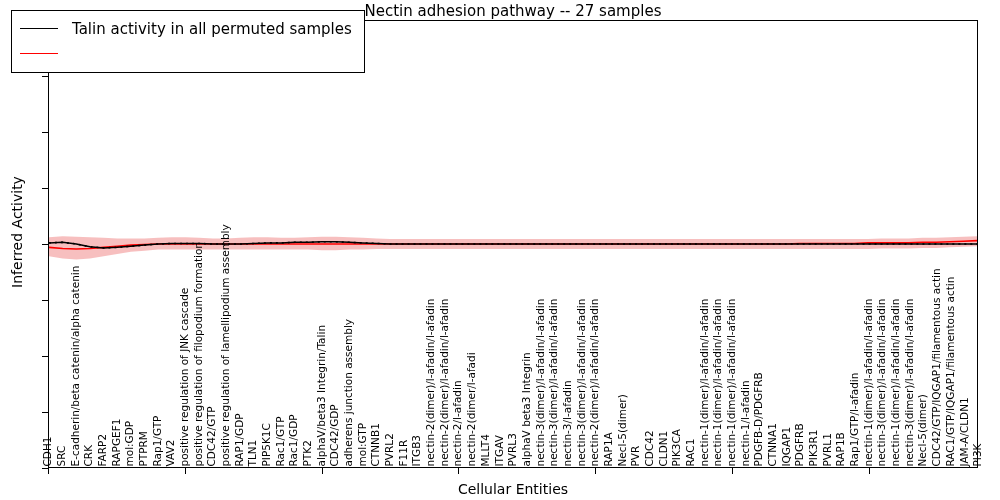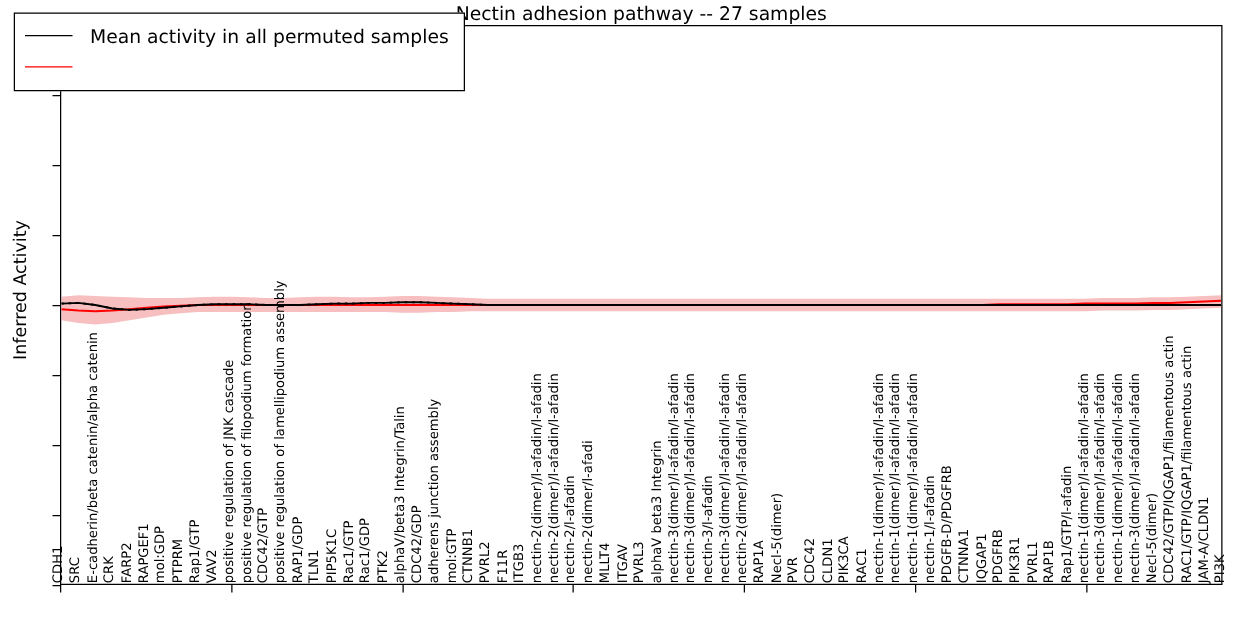--- a/index.html
+++ b/index.html
@@ -237,24 +237,25 @@
       <div class="x-label" style="left: 872.788px;">nectin-1(dimer)/l-afadin/l-afadin</div>
       <div class="x-label" style="left: 886.465px;">nectin-3(dimer)/l-afadin/l-afadin</div>
       <div class="x-label" style="left: 900.141px;">nectin-1(dimer)/l-afadin/l-afadin</div>
       <div class="x-label" style="left: 913.818px;">nectin-3(dimer)/l-afadin/l-afadin</div>
       <div class="x-label" style="left: 927.494px;">Necl-5(dimer)</div>
       <div class="x-label" style="left: 941.171px;">CDC42/GTP/IQGAP1/filamentous actin</div>
       <div class="x-label" style="left: 954.847px;">RAC1/GTP/IQGAP1/filamentous actin</div>
       <div class="x-label" style="left: 968.524px;">JAM-A/CLDN1</div>
       <div class="x-label" style="left: 982.2px;">PI3K</div>
     </div>
+  <div id="x-axis-label">Cellular Entities</div>
 
   <div id="legend">
     <div class="legend-row">
       <span class="legend-swatch black"></span>
-      <span class="legend-text">Mean activity in all permuted samples</span>
+      <span class="legend-text">Talin activity in all permuted samples</span>
     </div>
     <div class="legend-row">
       <span class="legend-swatch red"></span>
     </div>
   </div>
 
 </div>
 
 </body></html>

